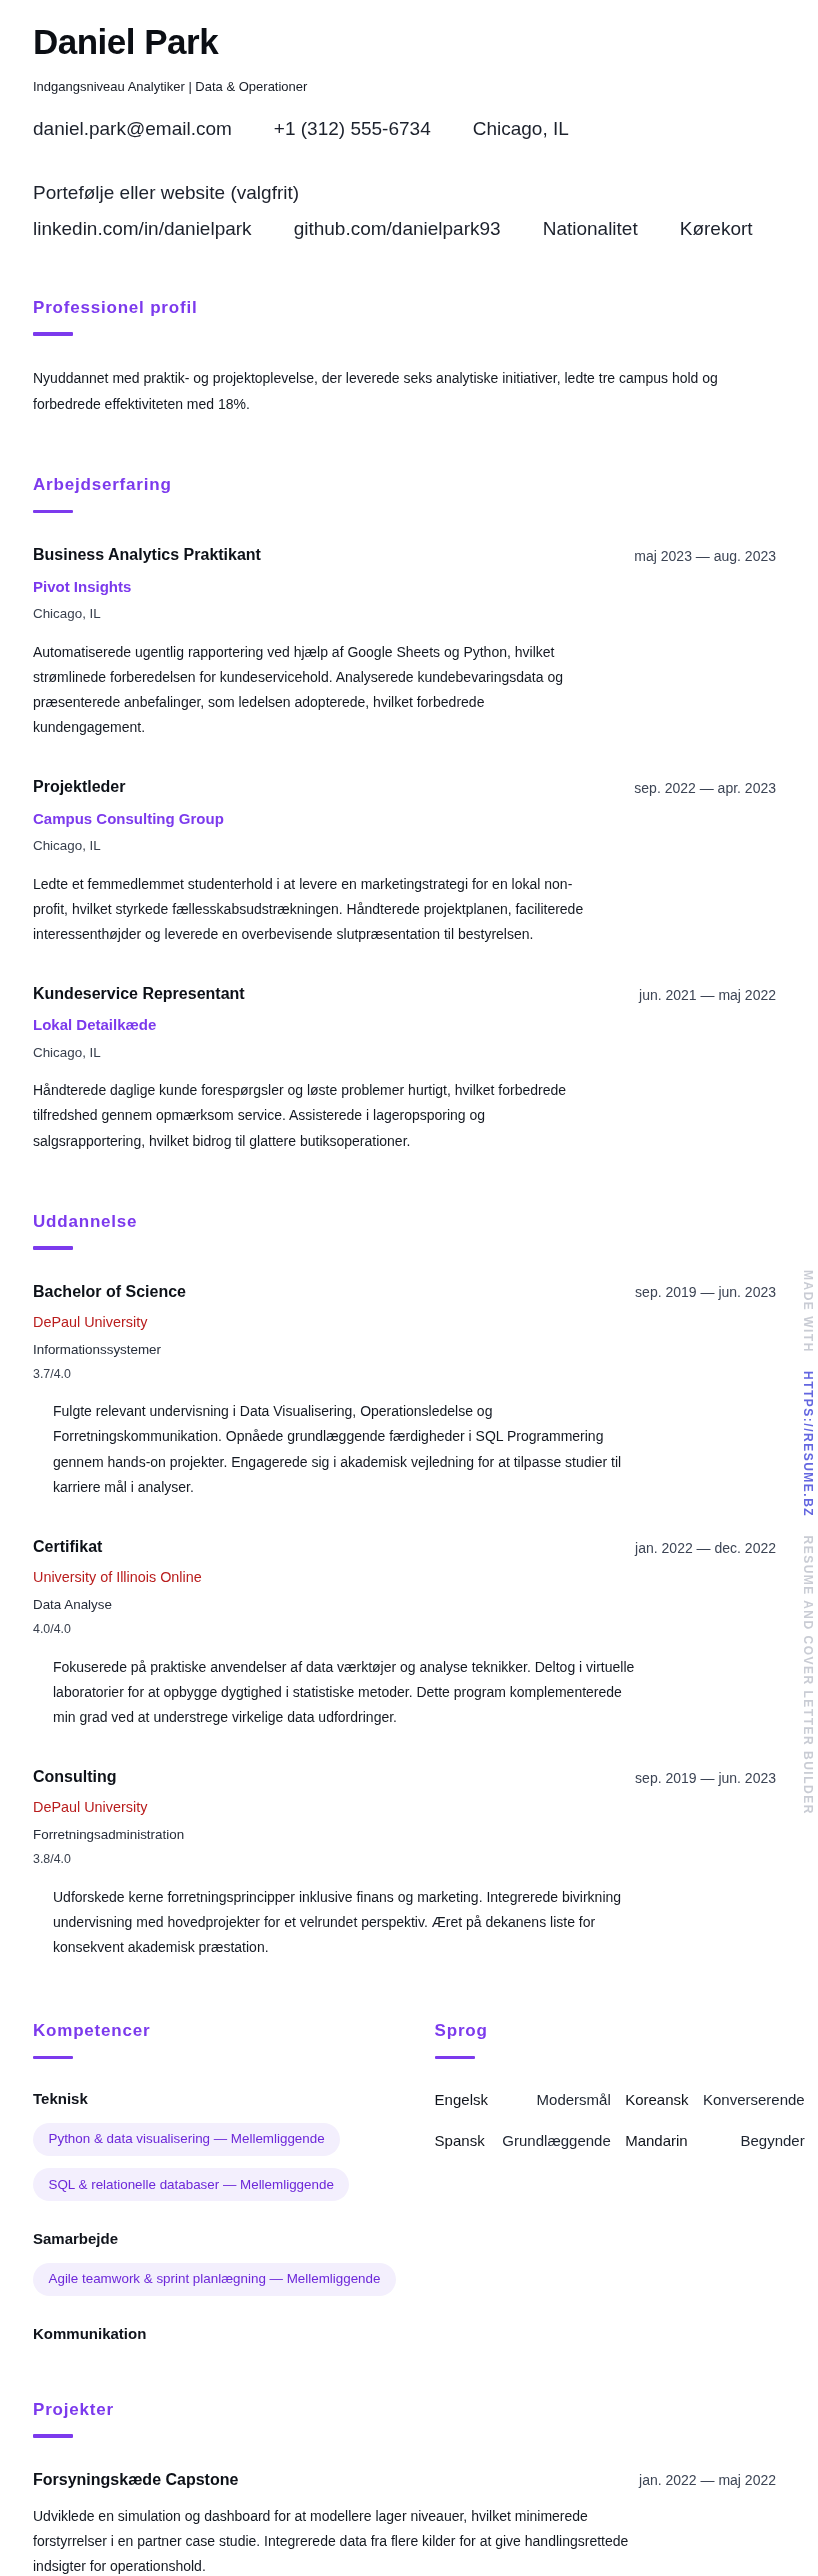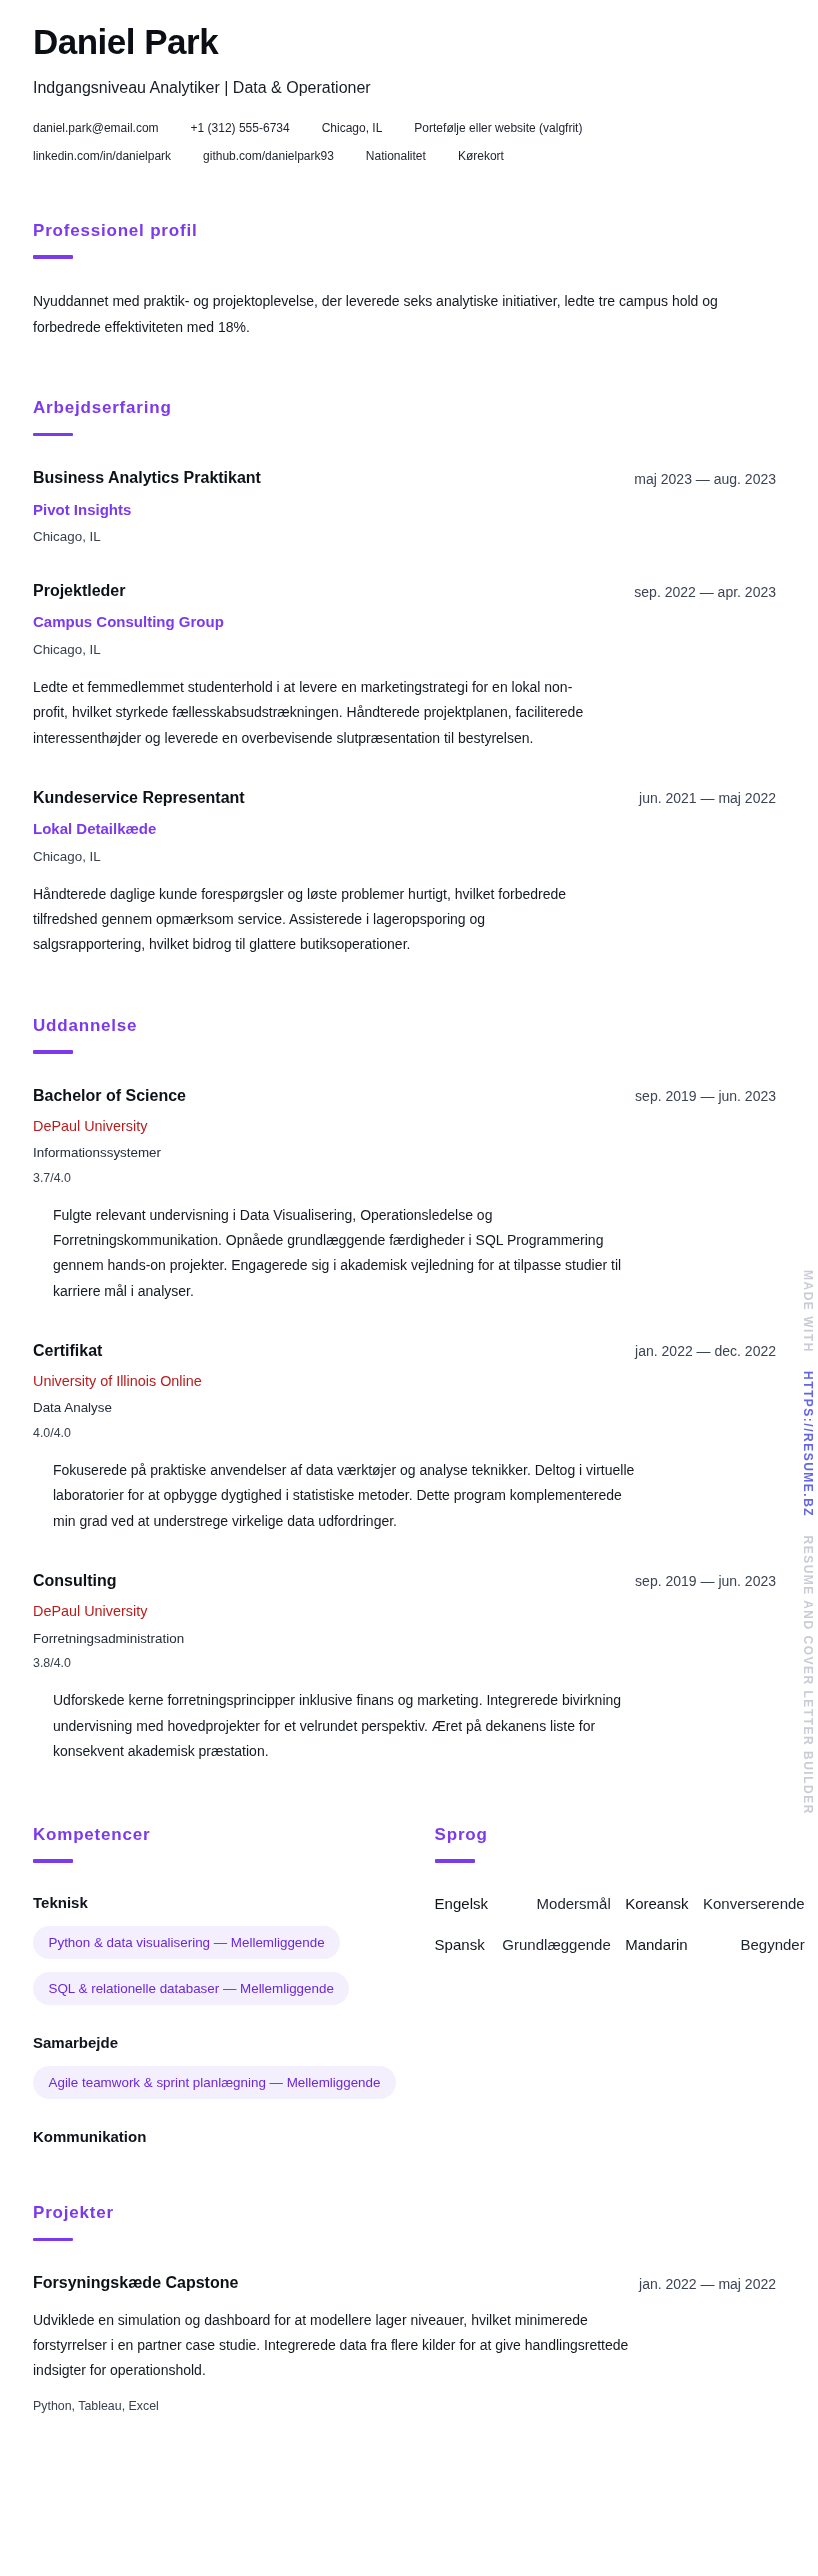--- a/index.html
+++ b/index.html
@@ -19,23 +19,23 @@
     width:818px;height:2959px;
     box-sizing:border-box;
     padding:24px 42px 20.6px 33px;
     overflow:hidden;
     background:#ffffff;
   }
   
   h1{
     margin:0;font-size:35px;font-weight:700;letter-spacing:-0.5px;line-height:1.05;color:#0b0e14;
   }
-  .title{margin-top:18.5px;font-size:16px;color:#171c26;}
+  .title{margin-top:18.5px;font-size:13px;color:#171c26;}
   .contact{margin-top:24px;display:flex;flex-direction:column;gap:13.4px;}
-  .contact-row{display:flex;gap:32px;font-size:12px;color:#1c212c;flex-wrap:wrap;}
+  .contact-row{display:flex;gap:42px;font-size:19px;color:#1c212c;flex-wrap:wrap;}
   
   section{margin-top:58px;}
   .sec-h{
     margin:0;font-size:17px;font-weight:700;color:var(--accent);letter-spacing:0.8px;
   }
   .sec-bar{width:40px;height:3.6px;background:var(--accent);border-radius:1px;margin-top:14.4px;}
   .summary{margin:30px 0 0 0;font-size:14px;line-height:1.85;color:#141922;max-width:762px;}
   
   .entry{margin-top:38px;}
   .entry:first-of-type{margin-top:33px;}
@@ -110,20 +110,21 @@
     <h2 class="sec-h">Arbejdserfaring</h2>
     <div class="sec-bar"></div>
 
     <article class="entry">
       <div class="entry-head">
         <h3 class="entry-title">Business Analytics Praktikant</h3>
         <span class="date">maj 2023 — aug. 2023</span>
       </div>
       <div class="company">Pivot Insights</div>
       <div class="loc">Chicago, IL</div>
+      <p class="desc">Automatiserede ugentlig rapportering ved hjælp af Google Sheets og Python, hvilket strømlinede forberedelsen for kundeservicehold. Analyserede kundebevaringsdata og præsenterede anbefalinger, som ledelsen adopterede, hvilket forbedrede kundengagement.</p>
     </article>
 
     <article class="entry">
       <div class="entry-head">
         <h3 class="entry-title">Projektleder</h3>
         <span class="date">sep. 2022 — apr. 2023</span>
       </div>
       <div class="company">Campus Consulting Group</div>
       <div class="loc">Chicago, IL</div>
       <p class="desc">Ledte et femmedlemmet studenterhold i at levere en marketingstrategi for en lokal non-profit, hvilket styrkede fællesskabsudstrækningen. Håndterede projektplanen, faciliterede interessenthøjder og leverede en overbevisende slutpræsentation til bestyrelsen.</p>

